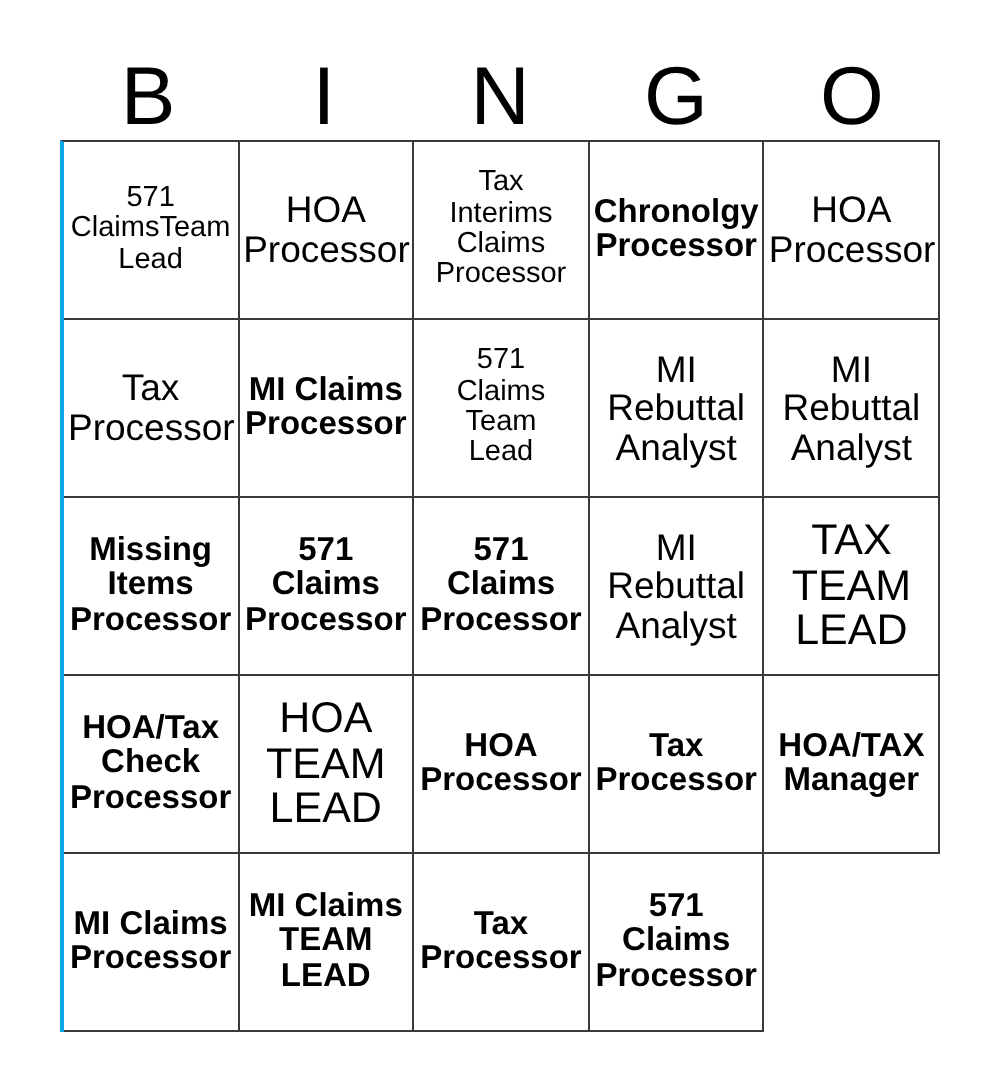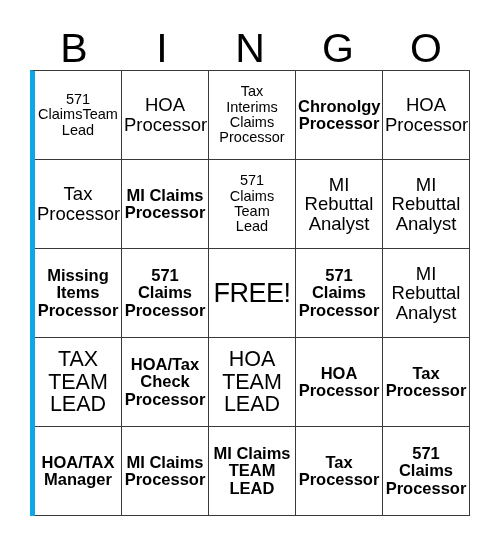--- a/index.html
+++ b/index.html
@@ -43,21 +43,21 @@
   }
   
   #bingo-grid {
     position: absolute;
     left: 30px;
     top: 70px;
     width: 440px;
     height: 446px;
     box-sizing: border-box;
     border-top: 1px solid #3a3a3a;
-    border-left: 5px solid #0ea5e9;
+    border-left: 2px solid #0ea5e9;
     display: grid;
     grid-template-columns: repeat(5, 1fr);
     grid-template-rows: repeat(5, 1fr);
     background: #ffffff;
   }
   .cell {
     box-sizing: border-box;
     border-right: 1px solid #3a3a3a;
     border-bottom: 1px solid #3a3a3a;
     display: flex;
@@ -146,23 +146,20 @@
       <div class="cell fs-s">
         <span class="cell-text">Missing
 Items
 Processor</span>
       </div>
       <div class="cell fs-s">
         <span class="cell-text">571
 Claims
 Processor</span>
       </div>
-      <div class="cell fs-free">
-        <span class="cell-text">FREE!</span>
-      </div>
       <div class="cell fs-s">
         <span class="cell-text">571
 Claims
 Processor</span>
       </div>
       <div class="cell fs-m">
         <span class="cell-text">MI
 Rebuttal
 Analyst</span>
       </div>

